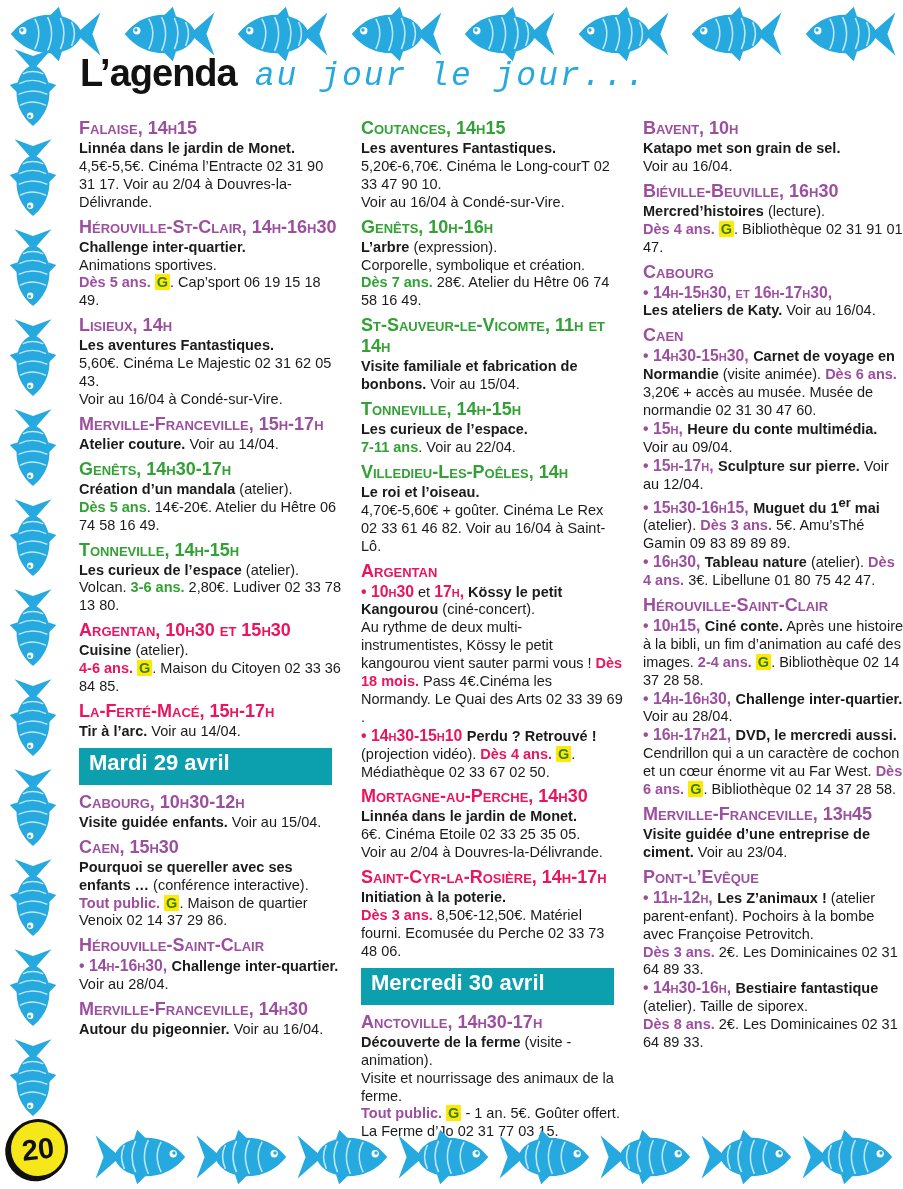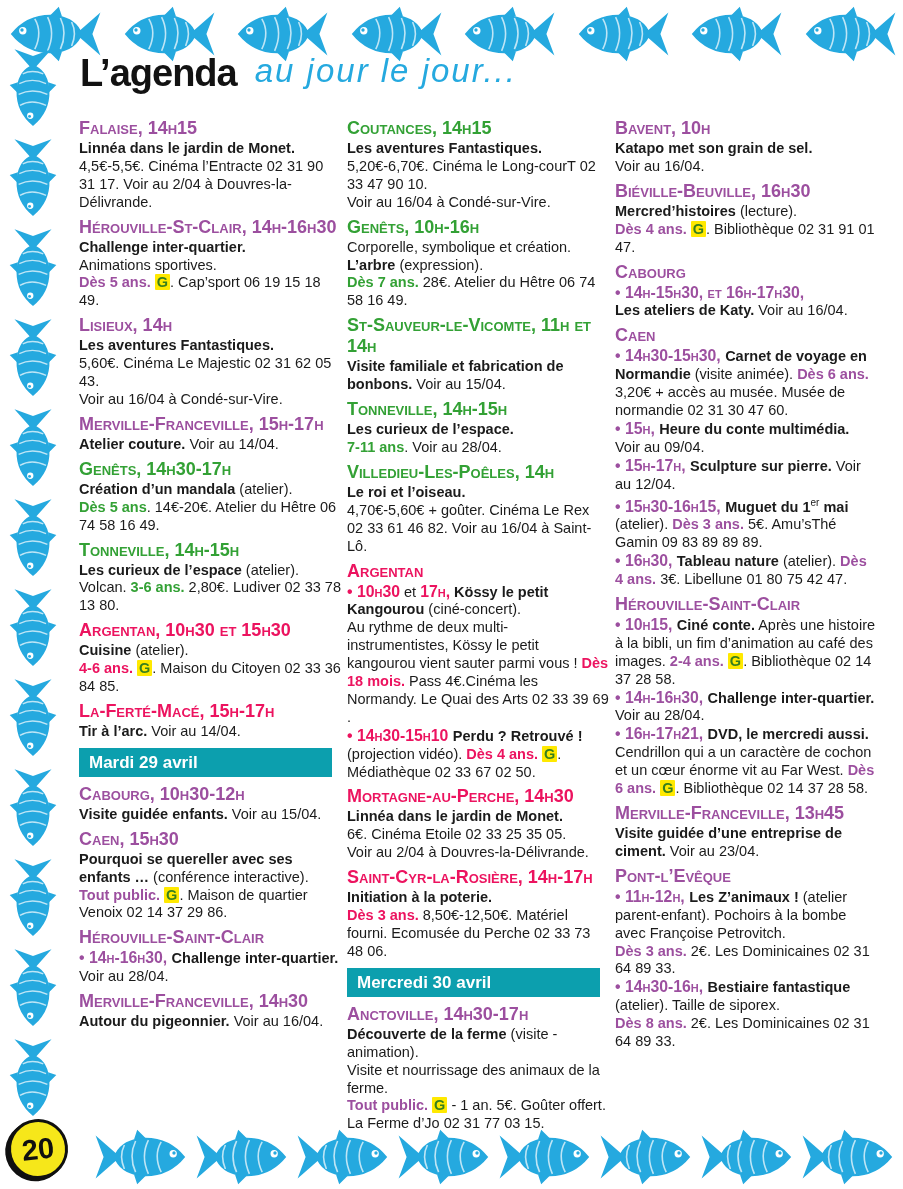--- a/index.html
+++ b/index.html
@@ -10,38 +10,38 @@
   
   .fish-row{position:absolute;left:0;right:0;display:flex;justify-content:space-between;padding:0 4px;}
   .fish-row.top{top:6px;}
   .fish-row.bottom{bottom:4px;left:88px;right:0;}
   .fish-row .fish{width:100px;height:56px;}
   .fish{color:var(--c-fish,#25a9df);}
   .fish-row.bottom .fish{transform:scaleX(-1);}
   .left-fish{position:absolute;left:2px;top:44px;width:62px;display:flex;flex-direction:column;align-items:center;overflow:hidden;height:1090px;}
   .left-fish .fish{width:84px;height:48px;transform:rotate(-90deg);margin:21px 0;flex:0 0 auto;}
   
-  .hdr{position:absolute;top:52px;left:80px;display:flex;align-items:flex-start;gap:18px;white-space:nowrap;}
+  .hdr{position:absolute;top:52px;left:80px;display:flex;align-items:flex-end;gap:18px;white-space:nowrap;}
   .hdr h1{margin:0;font-size:38px;font-weight:800;color:#121212;letter-spacing:-1px;}
-  .subtitle{font-family:Liberation Sans, sans-serif;font-style:italic;font-size:33px;letter-spacing:2px;color:var(--c-fish,#25a9df);}
+  .subtitle{font-family:Liberation Mono, monospace;font-style:italic;font-size:33px;letter-spacing:2px;color:var(--c-fish,#25a9df);}
   
-  .cols{position:absolute;top:116px;left:79px;width:806px;display:flex;gap:6px;}
+  .cols{position:absolute;top:116px;left:79px;width:806px;display:flex;gap:20px;}
   .col{flex:0 0 262px;width:262px;overflow:hidden;height:1044px;}
   .ev{margin:0 0 5px 0;}
   .ev-heading{margin:2px 0 1px 0;font-size:18px;line-height:21px;font-weight:700;font-variant:small-caps;color:var(--ac);}
   .ev-purple{--ac:var(--c-purple,#9c4f9f);}
   .ev-green{--ac:var(--c-green,#33a135);}
   .ev-pink{--ac:var(--c-pink,#ec135f);}
   .ev-par{margin:0;font-size:14.5px;line-height:17.9px;color:#1b1b1b;}
   .seg-b{font-weight:700;color:#1b1b1b;text-align:center;}
   .seg-c{font-weight:700;color:var(--ac);}
   .seg-t{font-weight:700;color:var(--ac);font-variant:small-caps;font-size:15.8px;}
-  .seg-sup{font-weight:400;color:#1b1b1b;vertical-align:super;font-size:10px;margin-top:20px;}
+  .seg-sup{font-weight:700;color:#1b1b1b;vertical-align:super;font-size:13px;margin-top:20px;}
   .seg-g{background:var(--c-g_bg,#ffe900);color:var(--c-g_fg,#377f1d);font-weight:800;padding:0 2px;border-radius:1px;}
-  .day-band{background:var(--c-teal,#0c9fae);color:#fff;font-weight:700;font-size:17px;line-height:25px;padding:2px 0 2px 10px;margin:7px 0;width:243px;}
+  .day-band{background:var(--c-teal,#0c9fae);color:#fff;font-weight:700;font-size:22px;line-height:25px;padding:2px 0 10px 10px;margin:7px 0;width:243px;}
   
   .badge{
     position:absolute;left:8px;bottom:10px;width:54px;height:54px;border-radius:50%;
     background:var(--c-badge,#f6e71a);border:3px solid #101010;display:flex;align-items:center;justify-content:center;
     font-size:29px;font-weight:800;color:#101010;transform:rotate(-6deg);box-shadow:-3px 2px 0 #101010;z-index:3;
   }
 </style>
 </head>
 <body>
 
@@ -191,32 +191,32 @@
       </div>
     <div class="col">
         <section class="ev ev-green">
           <h3 class="ev-heading">Coutances, 14h15</h3>
           <p class="ev-par"><span class="seg-b">Les aventures Fantastiques.</span></p>
           <p class="ev-par"><span>5,20€-6,70€. Cinéma le Long-courT 02 33 47 90 10.</span></p>
           <p class="ev-par"><span>Voir au 16/04 à Condé-sur-Vire.</span></p>
         </section>
         <section class="ev ev-green">
           <h3 class="ev-heading">Genêts, 10h-16h</h3>
+          <p class="ev-par"><span class="seg-b">L’arbre</span><span> (expression).</span></p>
           <p class="ev-par"><span>Corporelle, symbolique et création.</span></p>
-          <p class="ev-par"><span class="seg-b">L’arbre</span><span> (expression).</span></p>
           <p class="ev-par"><span class="seg-c">Dès 7 ans.</span><span> 28€. Atelier du Hêtre 06 74 58 16 49.</span></p>
         </section>
         <section class="ev ev-green">
           <h3 class="ev-heading">St-Sauveur-le-Vicomte, 11h et 14h</h3>
           <p class="ev-par"><span class="seg-b">Visite familiale et fabrication de bonbons.</span><span> Voir au 15/04.</span></p>
         </section>
         <section class="ev ev-green">
           <h3 class="ev-heading">Tonneville, 14h-15h</h3>
           <p class="ev-par"><span class="seg-b">Les curieux de l’espace.</span></p>
-          <p class="ev-par"><span class="seg-c">7-11 ans</span><span>. Voir au 28/04.</span></p>
+          <p class="ev-par"><span class="seg-c">7-11 ans</span><span>. Voir au 22/04.</span></p>
         </section>
         <section class="ev ev-green">
           <h3 class="ev-heading">Villedieu-Les-Poêles, 14h</h3>
           <p class="ev-par"><span class="seg-b">Le roi et l’oiseau.</span></p>
           <p class="ev-par"><span>4,70€-5,60€ + goûter. Cinéma Le Rex 02 33 61 46 82. Voir au 16/04 à Saint-Lô.</span></p>
         </section>
         <section class="ev ev-pink">
           <h3 class="ev-heading">Argentan</h3>
           <p class="ev-par"><span class="seg-t">• 10h30</span><span> et </span><span class="seg-t">17h,</span><span> </span><span class="seg-b">Kössy le petit Kangourou</span><span> (ciné-concert).</span></p>
           <p class="ev-par"><span>Au rythme de deux multi-instrumentistes, Kössy le petit kangourou vient sauter parmi vous ! </span><span class="seg-c">Dès 18 mois.</span><span> Pass 4€.Cinéma les Normandy. Le Quai des Arts 02 33 39 69  .</span></p>

